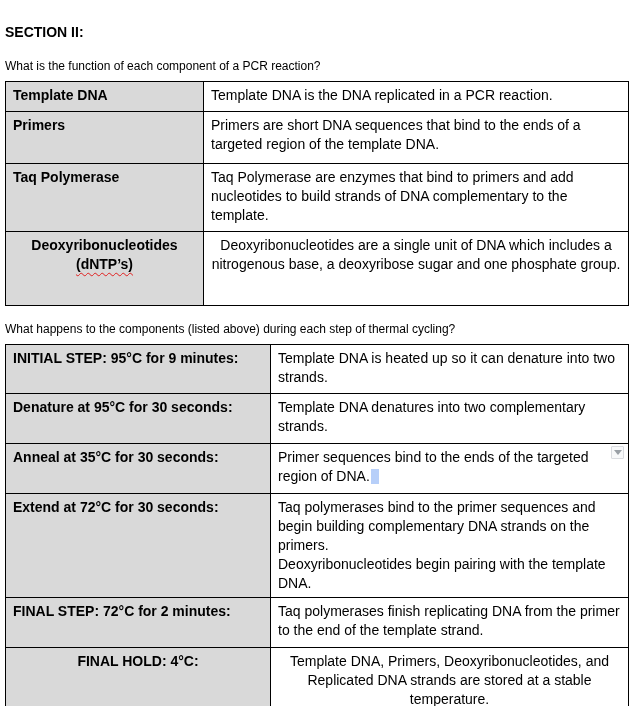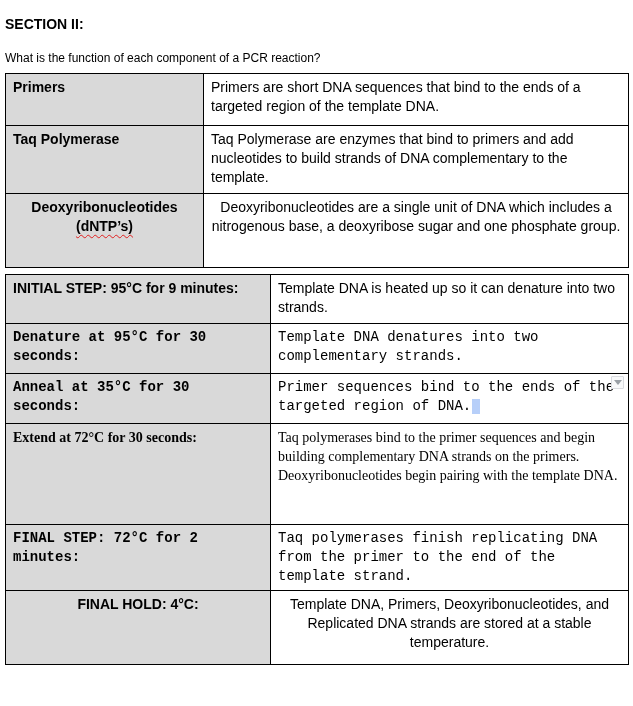--- a/index.html
+++ b/index.html
@@ -6,21 +6,21 @@
     margin: 0;
     padding: 0;
     background: #ffffff;
     font-family: "Liberation Sans", sans-serif;
     color: #000000;
   }
   .doc-page {
     width: 633px;
     height: 706px;
     box-sizing: border-box;
-    padding: 16px 5px 0 5px;
+    padding: 24px 5px 0 5px;
     background: #ffffff;
     overflow: hidden;
   }
   .section-title {
     font-size: 14px;
     font-weight: bold;
     line-height: 17px;
   }
   .question {
     font-size: 12px;
@@ -56,22 +56,22 @@
   table.t1 col.c1 { width: 198px; }
   table.t1 col.c2 { width: 425px; }
   table.t2 col.c1 { width: 265px; }
   table.t2 col.c2 { width: 358px; }
   
   tr.h30  td { height: 21px; }
   tr.h52  td { height: 43px; }
   tr.h68  td { height: 59px; }
   tr.h74  td { height: 65px; text-align: center; }
   tr.h49  td { height: 40px; }
-  tr.h50  td { height: 41px; font-family: Liberation Mono, monospace; }
-  tr.h101 td { height: 92px; font-family: Liberation Serif, serif; }
+  tr.h50  td { height: 41px; }
+  tr.h101 td { height: 92px; }
   
   .squiggle {
     text-decoration: underline;
     text-decoration-style: wavy;
     text-decoration-color: #e02020;
     text-decoration-thickness: 1px;
     text-underline-offset: 3px;
   }
   
   .selection-block {
@@ -116,38 +116,43 @@
   <div class="section-title">SECTION II:</div>
 
   <div class="question">What is the function of each component of a PCR reaction?</div>
 
   <table class="worksheet t1">
     <colgroup>
         <col class="c1">
         <col class="c2">
       </colgroup>
     <tbody>
+      <tr class="h30">
+        <td class="label-cell">Template DNA</td>
+        <td class="desc-cell">Template DNA is the DNA replicated in a PCR reaction.</td>
+      </tr>
       <tr class="h52">
         <td class="label-cell">Primers</td>
         <td class="desc-cell">Primers are short DNA sequences that bind to the ends of a targeted region of the template DNA.</td>
       </tr>
       <tr class="h68">
         <td class="label-cell">Taq Polymerase</td>
         <td class="desc-cell">Taq Polymerase are enzymes that bind to primers and add nucleotides to build strands of DNA complementary to the template.</td>
       </tr>
       <tr class="h74">
         <td class="label-cell">
           <div>Deoxyribonucleotides</div>
           <div><span class="squiggle">(dNTP’s)</span></div>
         </td>
         <td class="desc-cell">Deoxyribonucleotides are a single unit of DNA which includes a nitrogenous base, a deoxyribose sugar and one phosphate group.</td>
       </tr>
     </tbody>
   </table>
 
+  <div class="question second">What happens to the components (listed above) during each step of thermal cycling?</div>
 
   <table class="worksheet t2">
     <colgroup>
         <col class="c1">
         <col class="c2">
       </colgroup>
     <tbody>
       <tr class="h49">
         <td class="label-cell">INITIAL STEP: 95°C for 9 minutes:</td>
         <td class="desc-cell">Template DNA is heated up so it can denature into two strands.</td>

